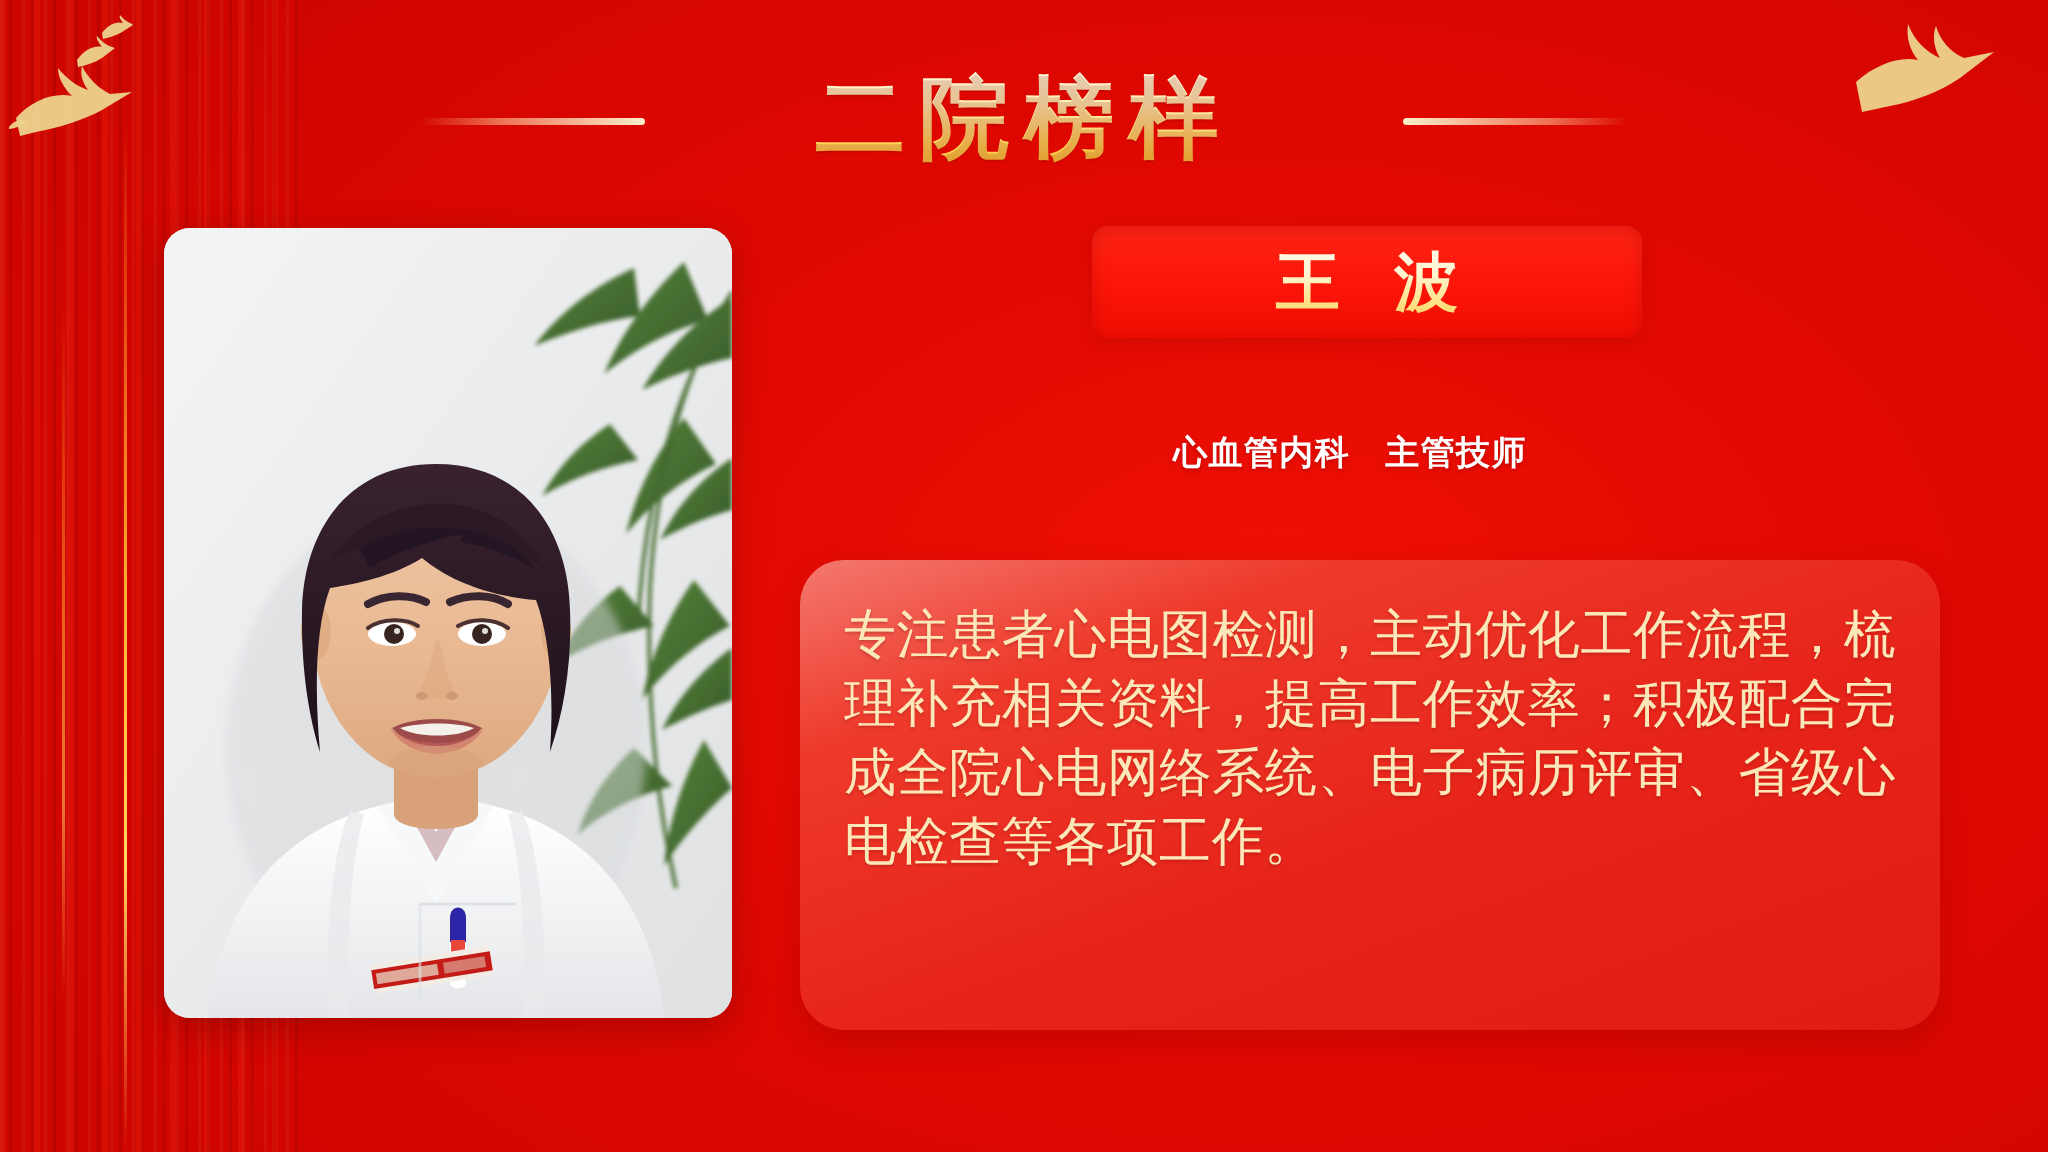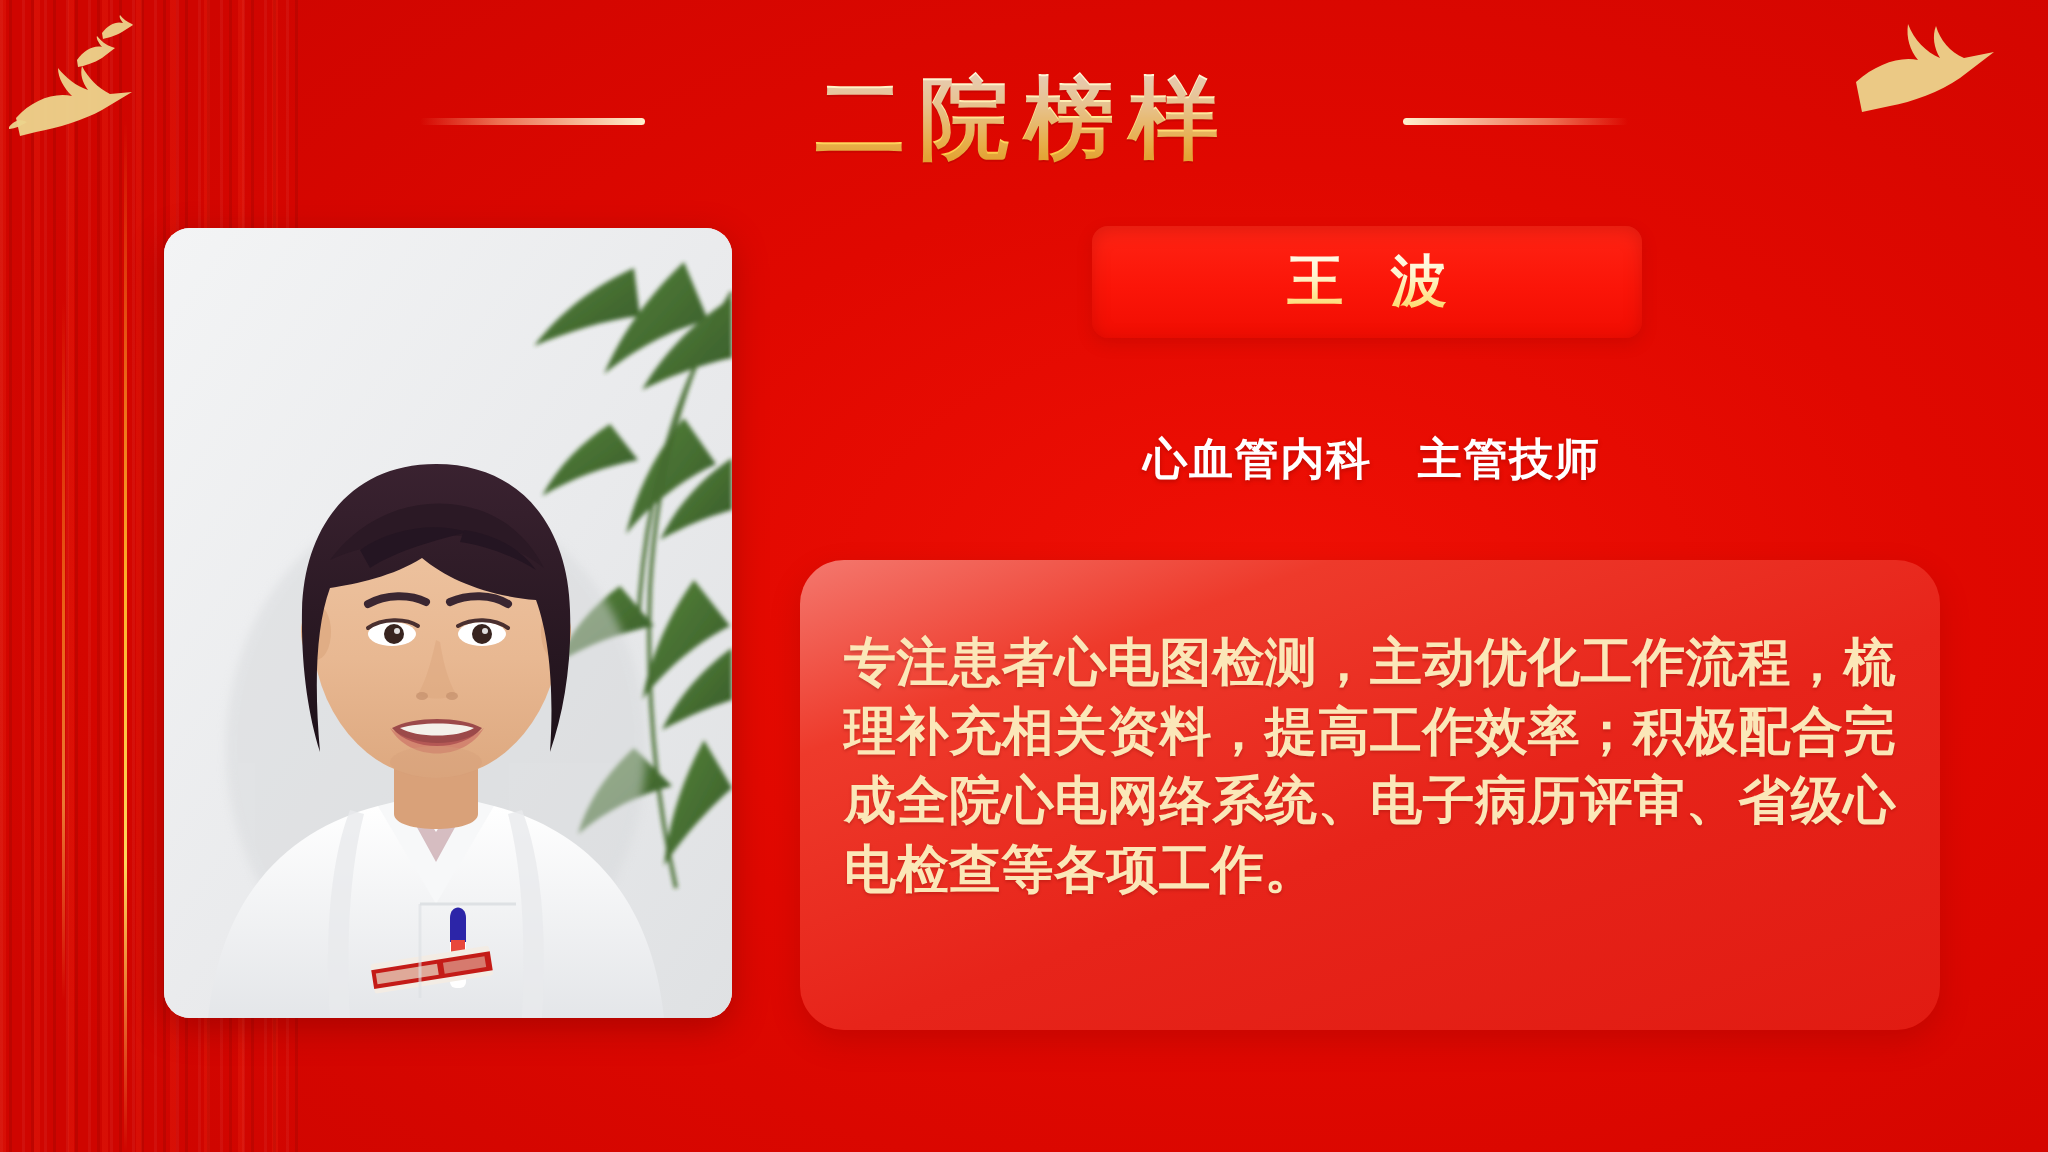--- a/index.html
+++ b/index.html
@@ -83,46 +83,45 @@
 
   
   .name-banner{
     position:absolute;left:1092px;top:226px;width:550px;height:112px;
     border-radius:16px;
     background:linear-gradient(180deg,#ff2414 0%,#fb1508 55%,#f10d02 100%);
     box-shadow:0 4px 18px rgba(120,0,0,.25) inset, 0 6px 16px rgba(120,0,0,.18);
     display:flex;align-items:center;justify-content:center;
   }
   .name{
-    font-size:56px;font-weight:700;letter-spacing:.3em;
+    font-size:64px;font-weight:700;letter-spacing:.3em;
     padding-left:.3em;white-space:nowrap;
     font-family:"Liberation Serif","DejaVu Serif",serif;
     background:linear-gradient(180deg,#fffdf4 0%,#fff4cd 42%,#ffe28a 72%,#f8cc52 100%);
     -webkit-background-clip:text;background-clip:text;color:transparent;
   }
   .role{
-    position:absolute;left:1092px;top:430px;width:560px;
+    position:absolute;left:1070px;top:430px;width:560px;
     text-align:center;white-space:nowrap;
-    font-size:44px;font-weight:700;color:#ffffff;letter-spacing:.04em;
+    font-size:34px;font-weight:700;color:#ffffff;letter-spacing:.04em;
     font-family:Liberation Sans, sans-serif;
     text-shadow:0 2px 4px rgba(110,0,0,.35);
   }
   .desc-card{
     position:absolute;left:800px;top:560px;width:1140px;height:470px;
     border-radius:44px;
     background:linear-gradient(160deg,#f4786e 0%,#ee3a2b 22%,#e7241a 55%,#e11b12 100%);
     box-shadow:0 12px 30px rgba(110,0,0,.22);
     padding:40px 44px 30px 44px;box-sizing:border-box;
   }
   .desc-text{
-    font-size:52px;line-height:1.33;color:#fbe7b8;font-weight:700;
+    font-size:52px;line-height:1.33;color:#fbe7b8;font-weight:400;
     letter-spacing:.01em;text-align:justify;
     font-family:"Liberation Serif","DejaVu Serif",serif;
     text-shadow:0 2px 3px rgba(120,10,0,.28);
-    margin-top:28px;
   }
 </style>
 </head>
 <body>
 
 <div id="poster">
 
   <div class="stripes"></div>
   <div class="stripes2"></div>
   <div class="goldline a"></div>

